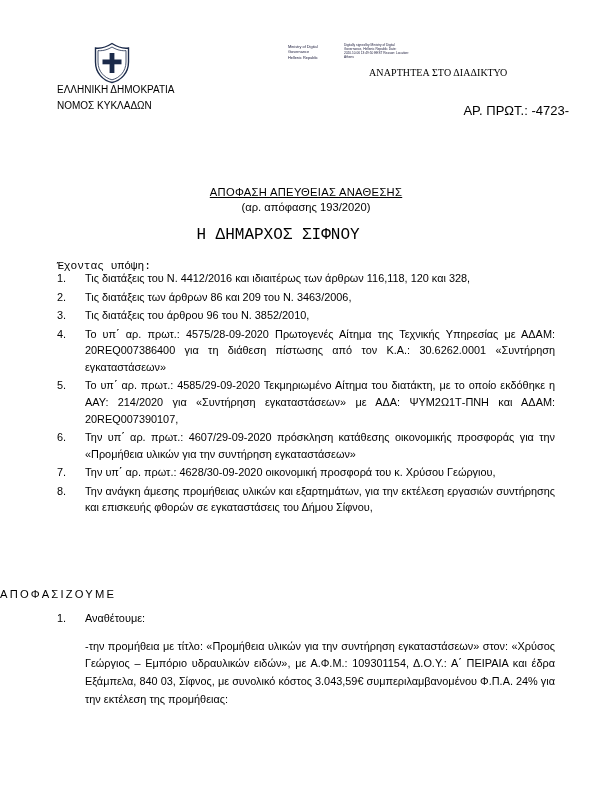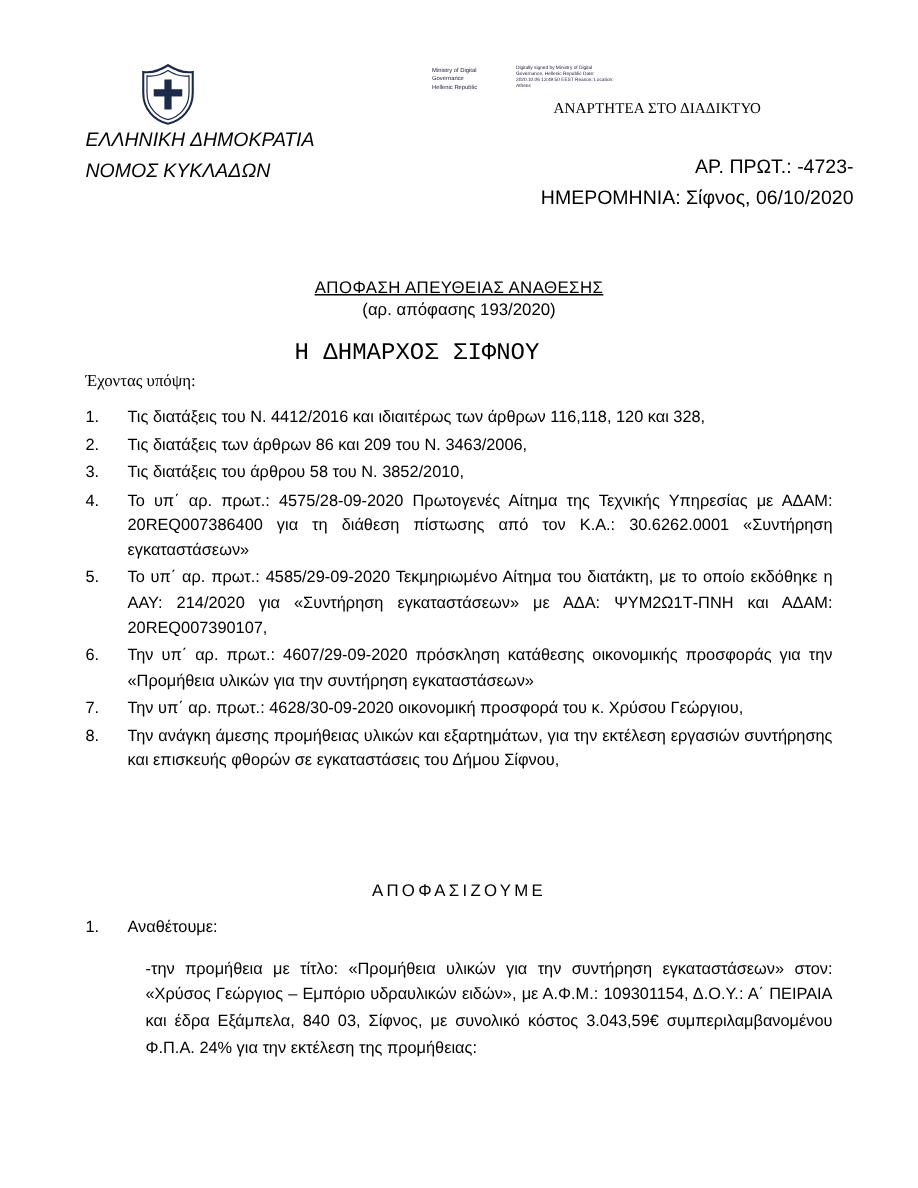--- a/index.html
+++ b/index.html
@@ -74,24 +74,23 @@
     left: 369px;
     top: 45px;
     font-size: 10px;
     font-family: Liberation Serif, serif;
     letter-spacing: 0.1px;
   }
   .org-left {
     position: absolute;
     left: 57px;
     top: 82px;
-    font-size: 13px;
+    font-size: 10px;
     line-height: 1.62;
     font-family: "Liberation Sans", sans-serif;
-    font-style: italic;
   }
   .org-right {
     position: absolute;
     right: 43px;
     top: 100px;
     text-align: right;
     font-size: 13px;
     line-height: 1.62;
     font-family: "Liberation Sans", sans-serif;
   }
@@ -116,23 +115,23 @@
     left: 0;
     top: 226px;
     width: 556px;
     text-align: center;
     font-size: 16px;
     font-family: Liberation Mono, monospace;
   }
   .having {
     position: absolute;
     left: 57px;
-    top: 248px;
+    top: 260px;
     font-size: 11.2px;
-    font-family: Liberation Serif, serif;
+    font-family: Liberation Mono, monospace;
   }
   .list {
     position: absolute;
     left: 57px;
     top: 270px;
     width: 498px;
   }
   .item {
     display: flex;
     align-items: flex-start;
@@ -149,21 +148,21 @@
   .item .body {
     flex: 1 1 auto;
     text-align: justify;
     text-justify: inter-word;
   }
   .decide {
     position: absolute;
     left: 0;
     top: 588px;
     width: 612px;
-    text-align: center;
+    text-align: left;
     font-size: 11.2px;
     font-family: "Liberation Sans", sans-serif;
     letter-spacing: 2.2px;
   }
   .decision-list {
     position: absolute;
     left: 57px;
     top: 610px;
     width: 498px;
   }
@@ -178,21 +177,20 @@
     width: 28px;
     flex: 0 0 28px;
   }
   .d-item .body {
     flex: 1 1 auto;
   }
   .d-para {
     margin-top: 10px;
     text-align: justify;
     text-justify: inter-word;
-    margin-left: 12px;
   }
 </style>
 </head>
 <body>
 
 <div class="page">
 
 
   <div class="header-zone">
 
@@ -224,21 +222,20 @@
     <div class="diavgeia">ΑΝΑΡΤΗΤΕΑ ΣΤΟ ΔΙΑΔΙΚΤΥΟ</div>
   </div>
 
   <div class="org-left">
     <div>ΕΛΛΗΝΙΚΗ ΔΗΜΟΚΡΑΤΙΑ</div>
     <div>ΝΟΜΟΣ ΚΥΚΛΑΔΩΝ</div>
   </div>
 
   <div class="org-right">
     <div>ΑΡ. ΠΡΩΤ.: -4723-</div>
-    <div>ΗΜΕΡΟΜΗΝΙΑ: Σίφνος, 06/10/2020</div>
   </div>
 
   <div class="title-block">
     <div class="title-main">ΑΠΟΦΑΣΗ ΑΠΕΥΘΕΙΑΣ ΑΝΑΘΕΣΗΣ</div>
     <div class="title-sub">(αρ. απόφασης 193/2020)</div>
   </div>
 
   <div class="mayor">Η ΔΗΜΑΡΧΟΣ ΣΙΦΝΟΥ</div>
 
   <div class="having">Έχοντας υπόψη:</div>
@@ -247,21 +244,21 @@
     <div class="item">
       <span class="num">1.</span>
       <span class="body">Τις διατάξεις του Ν. 4412/2016 και ιδιαιτέρως των άρθρων 116,118, 120 και 328,</span>
     </div>
     <div class="item">
       <span class="num">2.</span>
       <span class="body">Τις διατάξεις των άρθρων 86  και 209 του Ν. 3463/2006,</span>
     </div>
     <div class="item">
       <span class="num">3.</span>
-      <span class="body">Τις διατάξεις του άρθρου 58 του Ν. 3852/2010,</span>
+      <span class="body">Τις διατάξεις του άρθρου 96 του Ν. 3852/2010,</span>
     </div>
     <div class="item">
       <span class="num">4.</span>
       <span class="body">Το υπ΄ αρ. πρωτ.: 4575/28-09-2020 Πρωτογενές Αίτημα της Τεχνικής Υπηρεσίας με ΑΔΑΜ: 20REQ007386400 για τη διάθεση πίστωσης από τον Κ.Α.: 30.6262.0001 «Συντήρηση εγκαταστάσεων»</span>
     </div>
     <div class="item">
       <span class="num">5.</span>
       <span class="body">Το υπ΄ αρ. πρωτ.: 4585/29-09-2020 Τεκμηριωμένο Αίτημα του διατάκτη, με το οποίο εκδόθηκε η ΑΑΥ: 214/2020 για «Συντήρηση εγκαταστάσεων» με ΑΔΑ: ΨΥΜ2Ω1Τ-ΠΝΗ και ΑΔΑΜ: 20REQ007390107,</span>
     </div>
     <div class="item">

